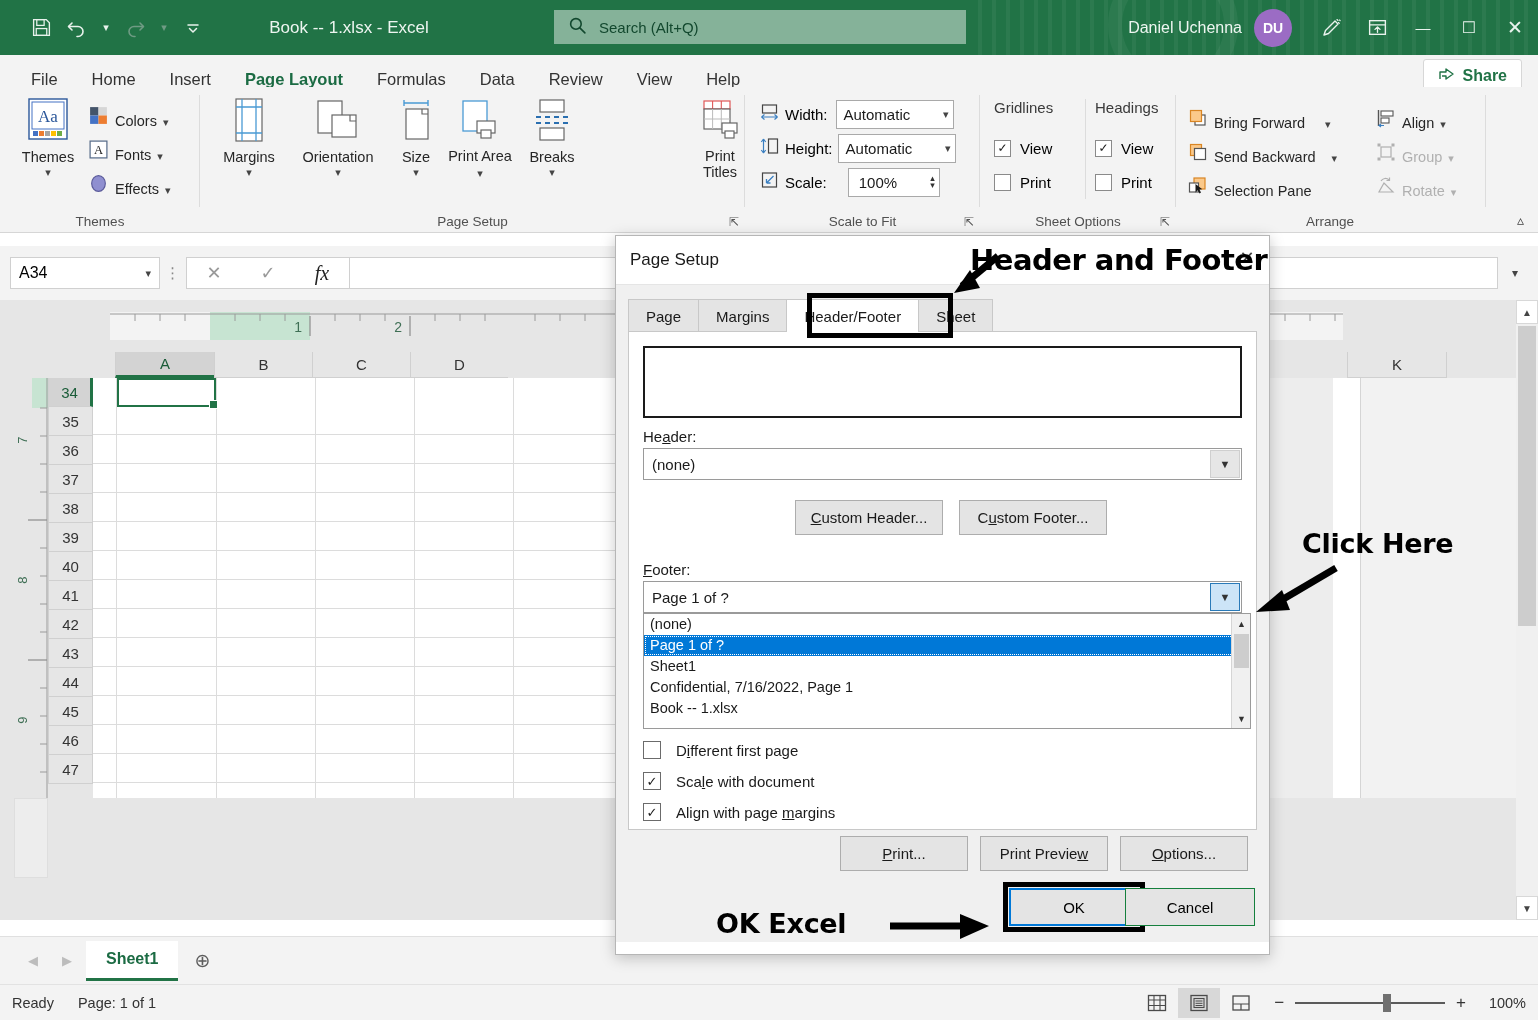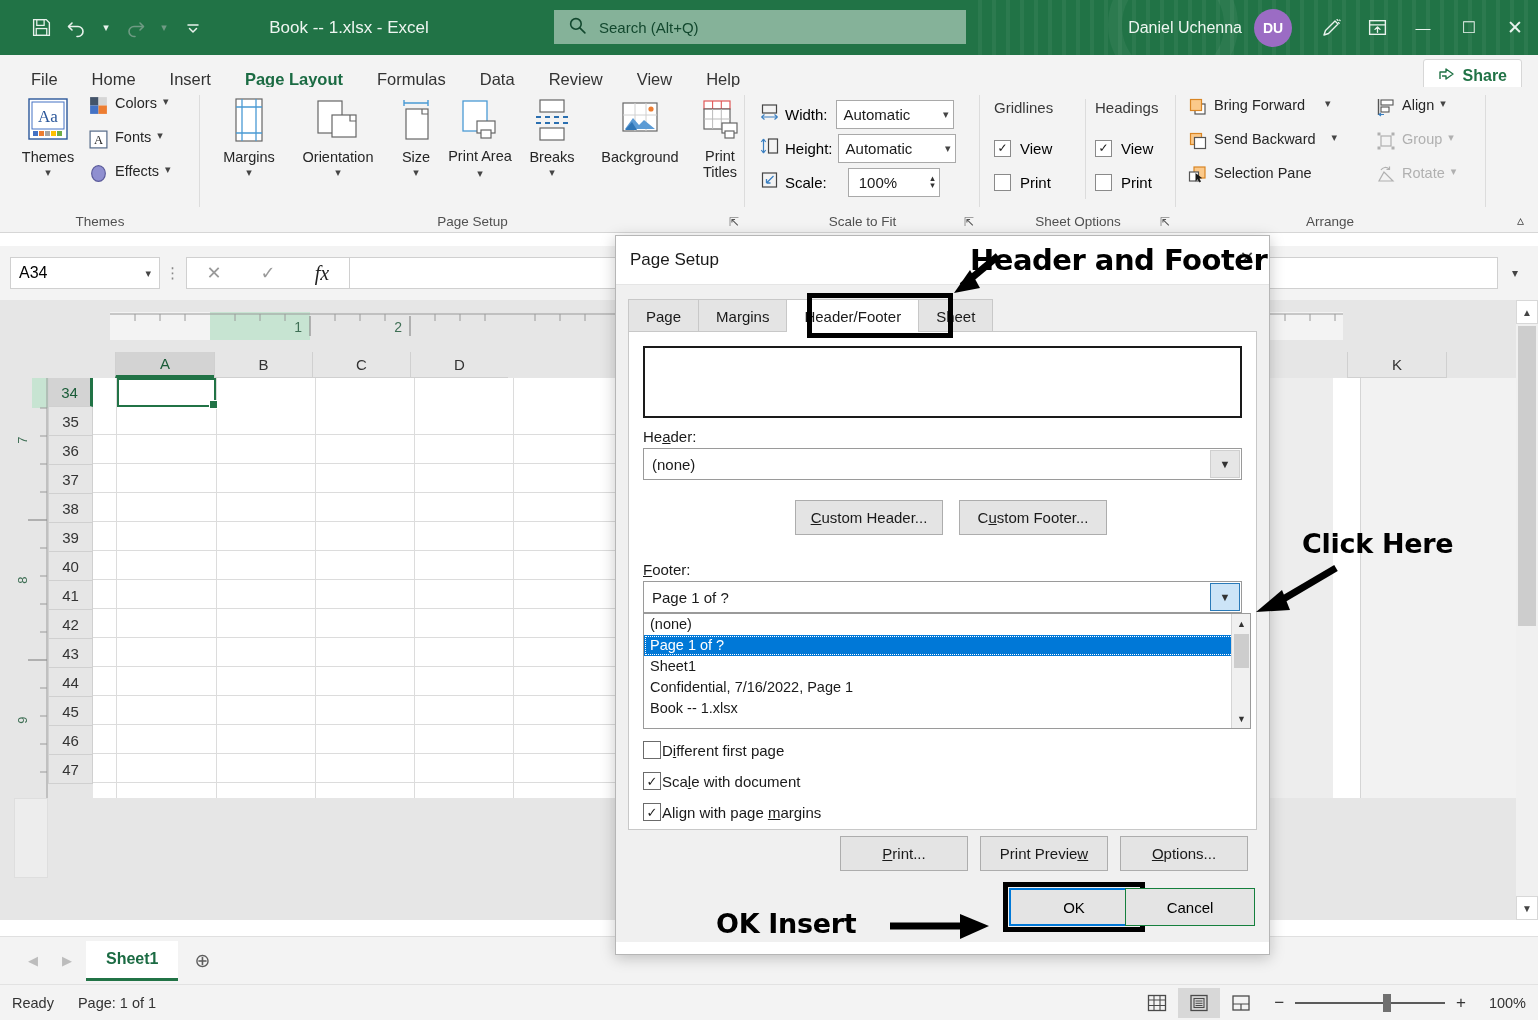--- a/index.html
+++ b/index.html
@@ -92,21 +92,21 @@
   }
   .rgroup .sep {
     position:absolute; right:0; top:8px; bottom:26px; width:1px; background:#dcdcdc;
   }
   .bigbtn {
     display:flex; flex-direction:column; align-items:center; cursor:pointer;
     font-size:14.5px; color:#262626; line-height:1.15;
   }
   .bigbtn .ic { height:54px; display:flex; align-items:flex-end; }
   .smallrow {
-    display:flex; align-items:flex-start; gap:6px; font-size:14.5px; color:#262626;
+    display:flex; align-items:flex-end; gap:6px; font-size:14.5px; color:#262626;
     cursor:pointer; height:34px;
   }
   .smallrow.dis { color:#b0b0b0; }
   .chev { font-size:11px; color:#444; }
   .dlg-launch {
     position:absolute; right:6px; bottom:4px; font-size:12px; color:#555; cursor:pointer;
   }
   .sel-box {
     border:1px solid #a9a9a9; background:#fff; height:29px; width:118px;
     display:flex; align-items:center; justify-content:space-between;
@@ -279,21 +279,21 @@
     background:#fff; border:1px solid #9a9a9a; z-index:8;
   }
   .dl-item { height:21px; line-height:21px; padding-left:6px; font-size:14.5px; color:#1a1a1a;
              cursor:pointer; white-space:nowrap; }
   .dl-item.sel { background:#0078d7; color:#fff; outline:1px dotted #fff; outline-offset:-2px;}
   #dl-scroll { position:absolute; right:0; top:0; width:19px; height:114px; background:#f0f0f0;
                border-left:1px solid #d5d5d5;}
   #dl-scroll .sarr { width:19px; height:19px; display:flex; align-items:center; justify-content:center;
                      font-size:9px; color:#333; cursor:pointer;}
   #dl-scroll .sthumb { position:absolute; top:20px; left:2px; width:15px; height:34px; background:#cdcdcd; cursor:pointer;}
-  .dchk { position:absolute; display:flex; align-items:center; gap:1px; font-size:15px; color:#1a1a1a; cursor:pointer;}
+  .dchk { position:absolute; display:flex; align-items:center; gap:15px; font-size:15px; color:#1a1a1a; cursor:pointer;}
   .dchk .box { width:18px; height:18px; border:1px solid #6b6b6b; background:#fff;
                display:flex; align-items:center; justify-content:center; font-size:13px;}
   #dlg-footer { position:absolute; left:0; bottom:12px; right:0; height:68px; background:#f0f0f0; }
   #ok-btn { position:absolute; right:130px; top:14px; width:130px; height:38px;
             background:#e4e4e4; border:2px solid #0078d7; display:flex; align-items:center;
             justify-content:center; font-size:15px; cursor:pointer;}
   #cancel-btn { position:absolute; right:-10px; top:14px; width:130px; height:38px;
             background:#e4e4e4; border:1px solid #15803d; display:flex; align-items:center;
             justify-content:center; font-size:15px; cursor:pointer; margin-right:24px;}
   #ok-highlight { position:absolute; right:124px; top:8px; width:142px; height:50px;
@@ -503,32 +503,20 @@
       <div class="ic">
           <svg width="48" height="52" viewBox="0 0 48 52">
             <rect x="12" y="3" width="24" height="12" fill="#fff" stroke="#666" stroke-width="1.2"></rect>
             <path d="M8 20 H40" stroke="#2a6fb0" stroke-width="1.8" stroke-dasharray="5,4"></path>
             <path d="M8 26 H40" stroke="#2a6fb0" stroke-width="1.8" stroke-dasharray="5,4"></path>
             <rect x="12" y="31" width="24" height="12" fill="#fff" stroke="#666" stroke-width="1.2"></rect>
           </svg>
         </div>
       <div>Breaks</div>
       <div class="chev">▾</div>
-    </div>
-    <div class="bigbtn" style="position:absolute; left:390px; top:8px; width:100px;">
-      <div class="ic">
-          <svg width="54" height="52" viewBox="0 0 54 52">
-            <rect x="10" y="6" width="34" height="28" fill="#fff" stroke="#666" stroke-width="1.2"></rect>
-            <path d="M10 18 H44 M22 6 V34 M33 6 V34" stroke="#d0d0d0" stroke-width="1"></path>
-            <circle cx="38" cy="12" r="2.6" fill="#ed7d31"></circle>
-            <path d="M12 32 l8 -11 6 7 5 -5 11 9 z" fill="#5b9bd5"></path>
-            <path d="M12 33 l7 -8 5 8 z" fill="#2e75b6"></path>
-          </svg>
-        </div>
-      <div>Background</div>
     </div>
     <div class="bigbtn" style="position:absolute; left:492px; top:8px; width:56px;">
       <div class="ic">
           <svg width="48" height="52" viewBox="0 0 48 52">
             <rect x="8" y="4" width="26" height="8" fill="#fff" stroke="#e05858" stroke-width="1.2"></rect>
             <path d="M16.6 4 V12 M25.3 4 V12" stroke="#e05858" stroke-width="1.1"></path>
             <rect x="8" y="12" width="26" height="20" fill="#fff" stroke="#666" stroke-width="1.2"></rect>
             <path d="M8 22 H34 M16.6 12 V32 M25.3 12 V32" stroke="#bbb" stroke-width="1"></path>
             <rect x="26" y="26" width="15" height="10" fill="#fff" stroke="#666" stroke-width="1.2"></rect>
             <rect x="29" y="34" width="9" height="7" fill="#fff" stroke="#666" stroke-width="1.2"></rect>
@@ -936,17 +924,17 @@
   <path d="M58 8 L22 38" stroke="#000" stroke-width="7" stroke-linecap="butt"></path>
   <path d="M30 22 L14 45 L40 40 Z" fill="#000"></path>
 </svg>
 
 <div class="anno" id="anno-click">Click Here</div>
 <svg class="annosvg" style="left:1238px; top:560px; width:110px; height:60px;">
   <path d="M98 8 L30 48" stroke="#000" stroke-width="7" stroke-linecap="butt"></path>
   <path d="M44 30 L18 52 L52 50 Z" fill="#000"></path>
 </svg>
 
-<div class="anno" id="anno-ok">OK Insert</div>
+<div class="anno" id="anno-ok">OK Excel</div>
 <svg class="annosvg" style="left:890px; top:908px; width:110px; height:40px;">
   <path d="M0 18 L75 18" stroke="#000" stroke-width="7"></path>
   <path d="M70 6 L99 18 L70 31 Z" fill="#000"></path>
 </svg>
 
 </body></html>

